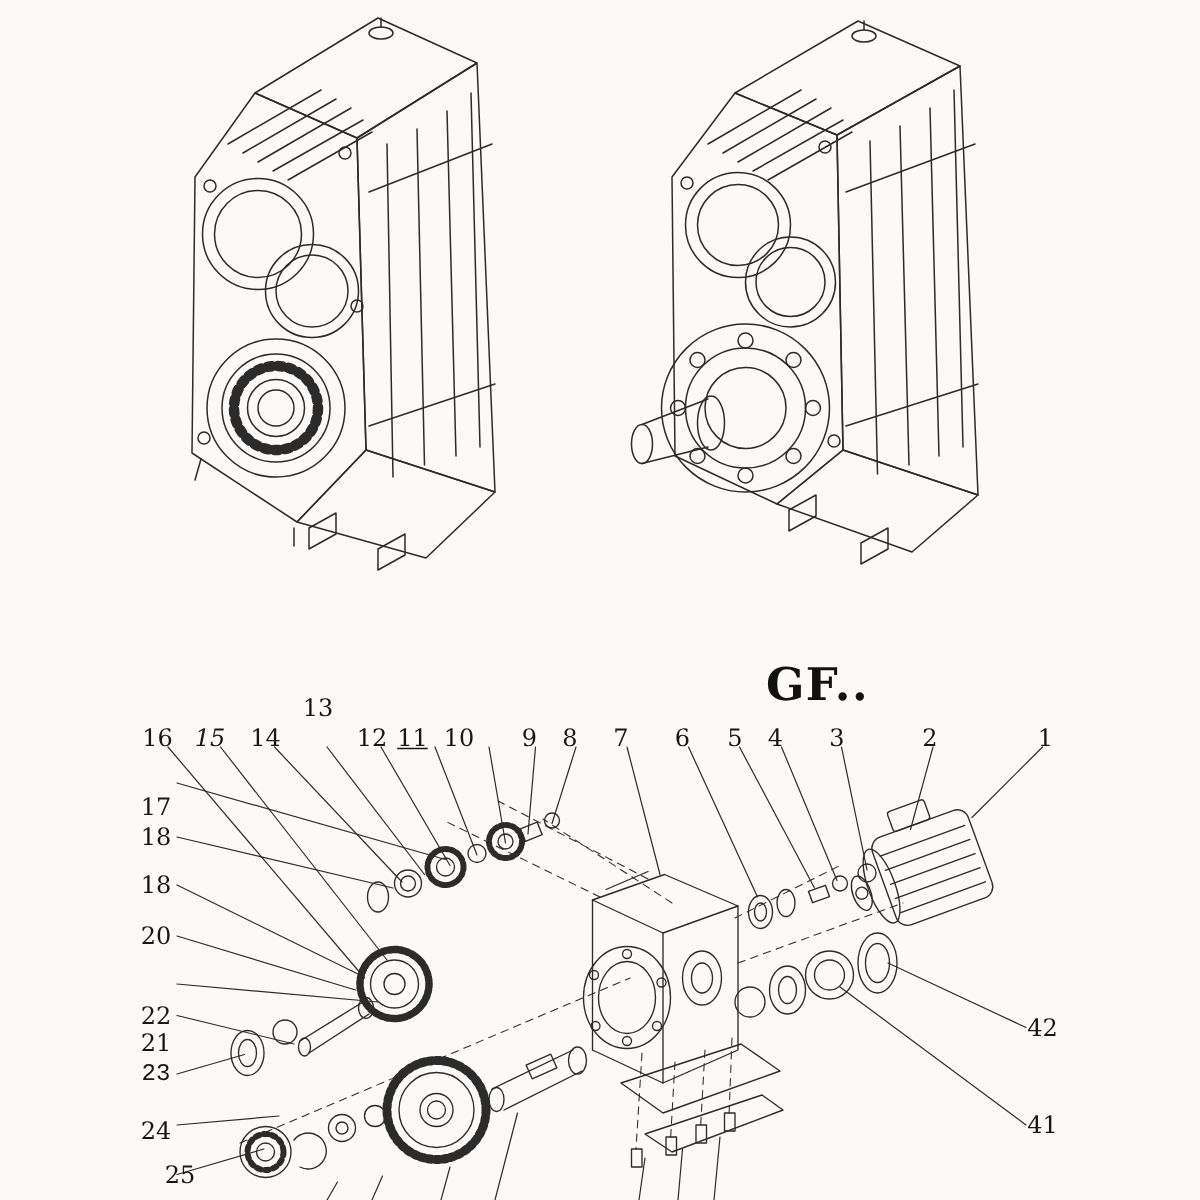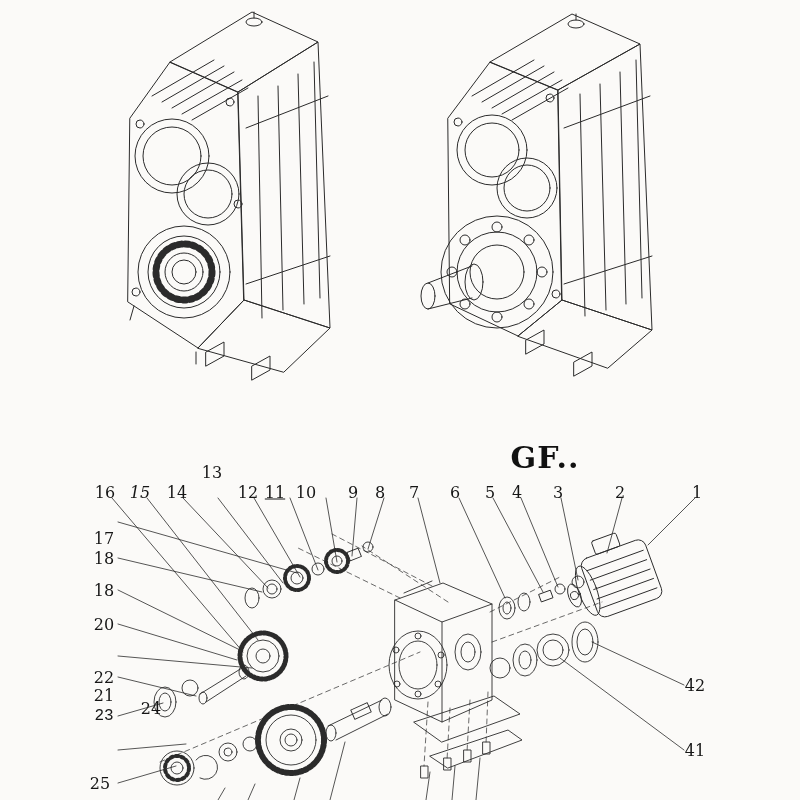--- a/index.html
+++ b/index.html
@@ -322,19 +322,19 @@
   <span class="callout" style="left:620px;top:492px;">2</span>
   <span class="callout" style="left:697px;top:492px;">1</span>
 
   <span class="callout" style="left:104px;top:522px;margin-top:16px;">17</span>
   <span class="callout" style="left:104px;top:558px;">18</span>
   <span class="callout" style="left:104px;top:590px;">18</span>
   <span class="callout" style="left:104px;top:624px;">20</span>
   <span class="callout" style="left:104px;top:695px;">21</span>
   <span class="callout" style="left:104px;top:677px;">22</span>
   <span class="callout" style="left:104px;top:716px;font-family:Liberation Mono, monospace;">23</span>
-  <span class="callout" style="left:104px;top:708px;margin-left:47px;">24</span>
-  <span class="callout" style="left:100px;top:783px;">25</span>
+  <span class="callout" style="left:104px;top:754px;">24</span>
+  <span class="callout" style="left:120px;top:783px;">25</span>
 
   <span class="callout" style="left:695px;top:685px;">42</span>
   <span class="callout" style="left:695px;top:750px;">41</span>
 
 </div>
 
 </body></html>

